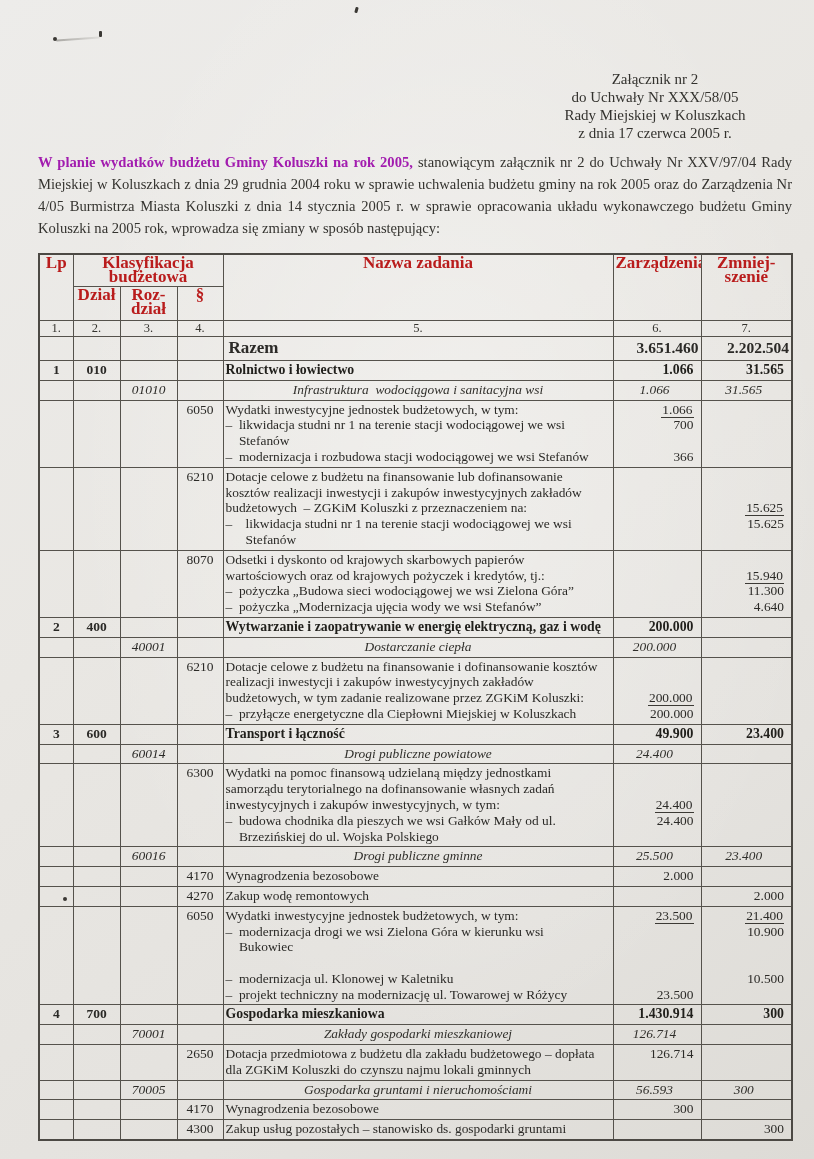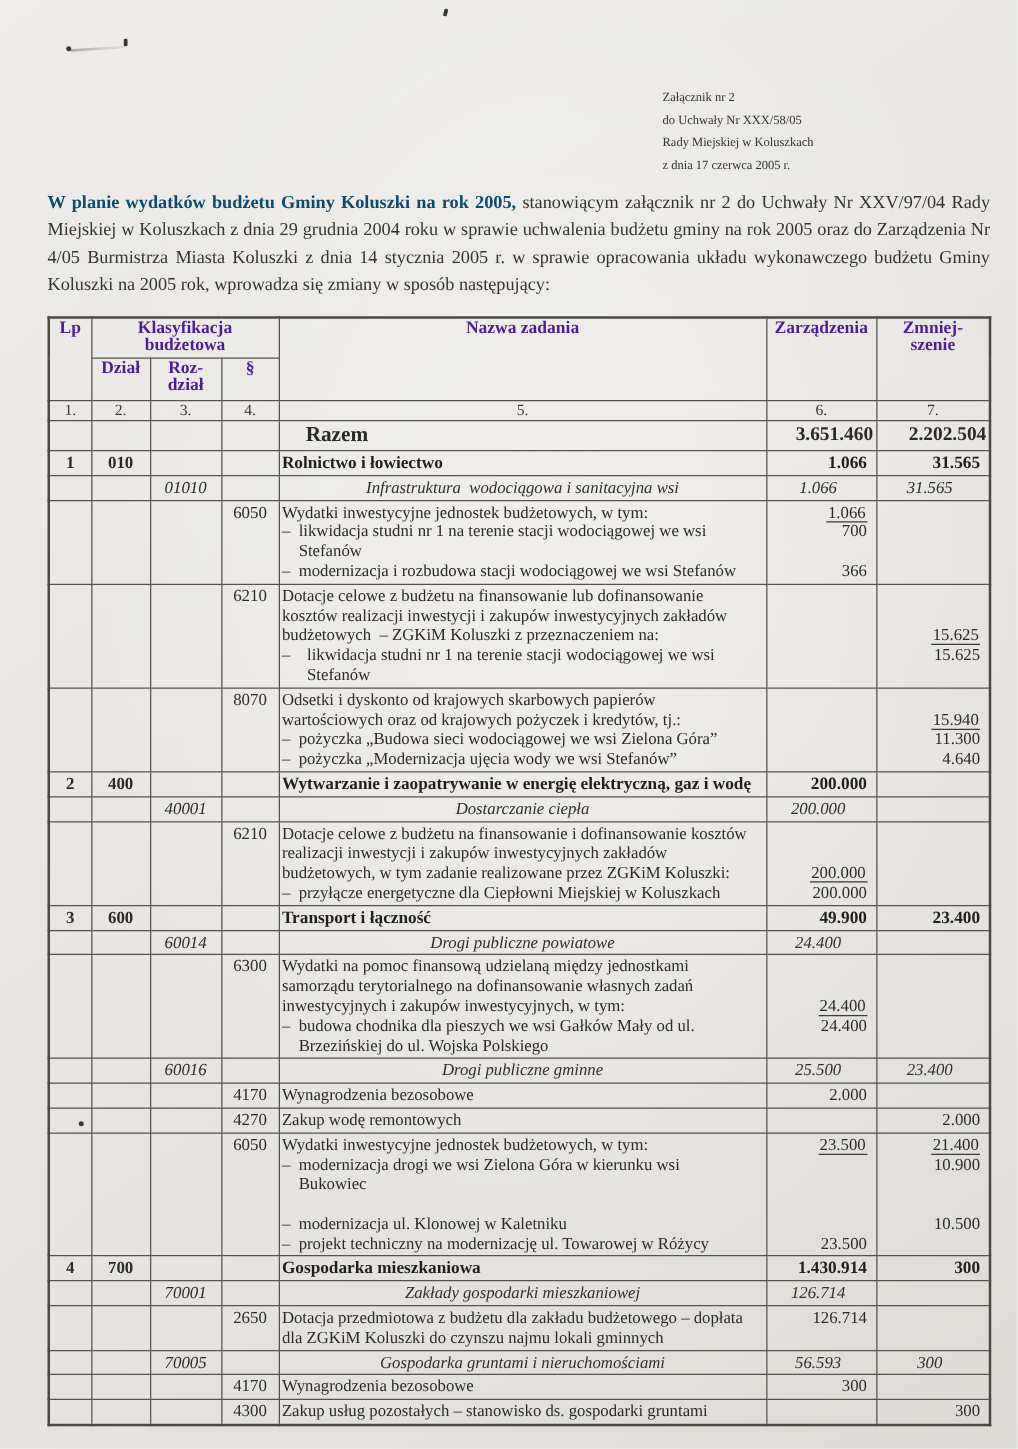--- a/index.html
+++ b/index.html
@@ -10,43 +10,43 @@
       linear-gradient(145deg,#edecea 0%,#e9e7e3 40%,#e4e2de 75%,#dddbd6 100%);
     font-family:"Liberation Serif","DejaVu Serif",serif;
     color:#2b2a27;
   }
   
   .art{position:absolute;background:#3a3834;border-radius:50%;}
   .art-streak{position:absolute;height:2px;background:linear-gradient(90deg,rgba(90,88,82,.45),rgba(150,148,140,.15));border-radius:2px;}
 
   .head-block{
     width:250px;margin:70px 34px 0 auto;
-    white-space:pre-line;
-    font-size:10px;line-height:18px;color:#33322e;
+    text-align:center;white-space:pre-line;
+    font-size:15px;line-height:18px;color:#33322e;
   }
   .intro{
     margin:9px 22px 0 38px;width:754px;
     font-size:14.6px;line-height:22px;text-align:justify;color:#34332f;
   }
-  .intro b{color:#0c4a6e;}
+  .intro b{color:#a21caf;}
 
   table.budget{
     margin:14px 0 0 38px;width:753px;table-layout:fixed;
     border-collapse:collapse;border:2px solid #4c4944;
   }
   .budget th,.budget td{
     border:1px solid #55524c;vertical-align:top;
     padding:1px 2px 2px 2px;overflow:hidden;
   }
-  .budget thead th{font-weight:bold;font-size:14px;line-height:14px;text-align:center;color:#4c1d95;}
+  .budget thead th{font-weight:bold;font-size:17px;line-height:14px;text-align:center;color:#b91c1c;}
   .h2{white-space:pre-line;}
   th.h-par{font-size:15px;}
   .nums td{font-size:12.5px;line-height:13px;text-align:center;padding:1px 0;color:#35342f;}
   .razem td{border-top:1.5px solid #4c4944;}
-  .razem .rz-label{font-weight:bold;font-size:17px;line-height:20px;padding-left:21px;}
+  .razem .rz-label{font-weight:bold;font-size:17px;line-height:20px;padding-left:5px;}
   .razem .v{font-weight:bold;font-size:15.5px;line-height:20px;}
 
   .c-lp,.c-dz,.c-rz,.c-par{text-align:center;font-size:13.5px;line-height:15.5px;}
   .c-nz{padding-left:5px;font-family:Liberation Serif, serif;}
   .ln{white-space:pre;line-height:15.8px;font-size:13.4px;height:15.8px;}
   .v{text-align:right;padding-right:5px;}
   .uv{border-bottom:1px solid #3c3a35;padding:0 1px;}
 
   tr.k-dzial .c-lp, tr.k-dzial .c-dz{font-weight:bold;}
   tr.k-dzial .ln{font-weight:bold;font-size:13.8px;color:#201f1b;}

